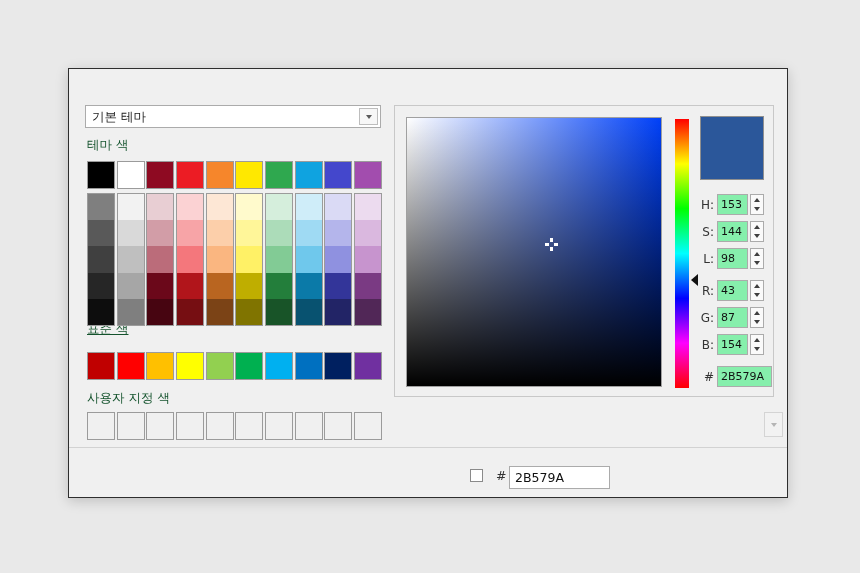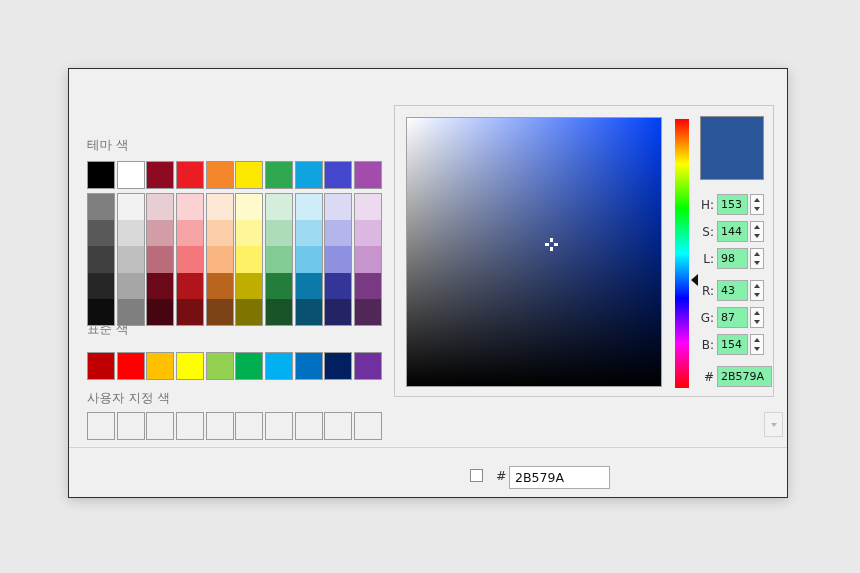--- a/index.html
+++ b/index.html
@@ -29,22 +29,22 @@
   .combo{position:absolute;background:#fff;border:1px solid #ABABAB;box-sizing:border-box;}
   .combo .val{position:absolute;left:6px;top:50%;transform:translateY(-50%);
               font-size:12.5px;color:#222;white-space:nowrap;}
   .combo .arrowbox{position:absolute;right:2px;top:2px;bottom:2px;width:17px;
               border:1px solid #BDBDBD;background:#F7F7F7;
               display:flex;align-items:center;justify-content:center;}
   .tri-dn{width:0;height:0;border-left:3.5px solid transparent;border-right:3.5px solid transparent;
           border-top:4.5px solid #5A5A5A;}
   #theme-combo{left:16px;top:36px;width:296px;height:23px;}
 
-  .sec-label{position:absolute;left:18px;font-size:12.5px;color:#737373;}
-  #lbl-theme{top:68px;} #lbl-standard{top:252px;} #lbl-custom{top:321px;}
+  .sec-label{position:absolute;left:18px;font-size:12.5px;color:#14532d;}
+  #lbl-theme{top:68px;} #lbl-standard{top:252px;text-decoration:underline;} #lbl-custom{top:321px;}
 
   .swrow{position:absolute;left:18px;width:295px;display:flex;justify-content:space-between;}
   #theme-row{top:92px;} #std-row{top:283px;} #custom-row{top:343px;}
   .sw{width:28px;height:28px;border:1px solid #9B9B9B;box-sizing:border-box;}
   #tint-block{top:124px;height:133px;}
   .tcol{width:28px;height:133px;border:1px solid #9B9B9B;box-sizing:border-box;
         display:flex;flex-direction:column;}
   .tcell{flex:1;}
 
   .sep{position:absolute;left:0;right:0;top:378px;border-top:1px solid #D2D2D2;}
@@ -116,20 +116,26 @@
            font-size:13px;color:#222;}
   .u{text-decoration:underline;}
 </style>
 </head>
 <body>
 
 <div class="stage">
   <div class="dialog">
 
 
+    <div class="combo" id="theme-combo">
+      <span class="val">기본 테마</span>
+      <span class="arrowbox">
+        <span class="tri-dn"></span>
+      </span>
+    </div>
 
     <div class="sec-label" id="lbl-theme">테마 색</div>
     <div class="sec-label" id="lbl-standard">표준 색</div>
     <div class="sec-label" id="lbl-custom">사용자 지정 색</div>
 
     <div class="swrow" id="theme-row">
         <div class="sw" title="#000000" style="background: rgb(0, 0, 0);"></div>
         <div class="sw" title="#FFFFFF" style="background: rgb(255, 255, 255);"></div>
         <div class="sw" title="#8E0A22" style="background: rgb(142, 10, 34);"></div>
         <div class="sw" title="#EC1C24" style="background: rgb(236, 28, 36);"></div>

